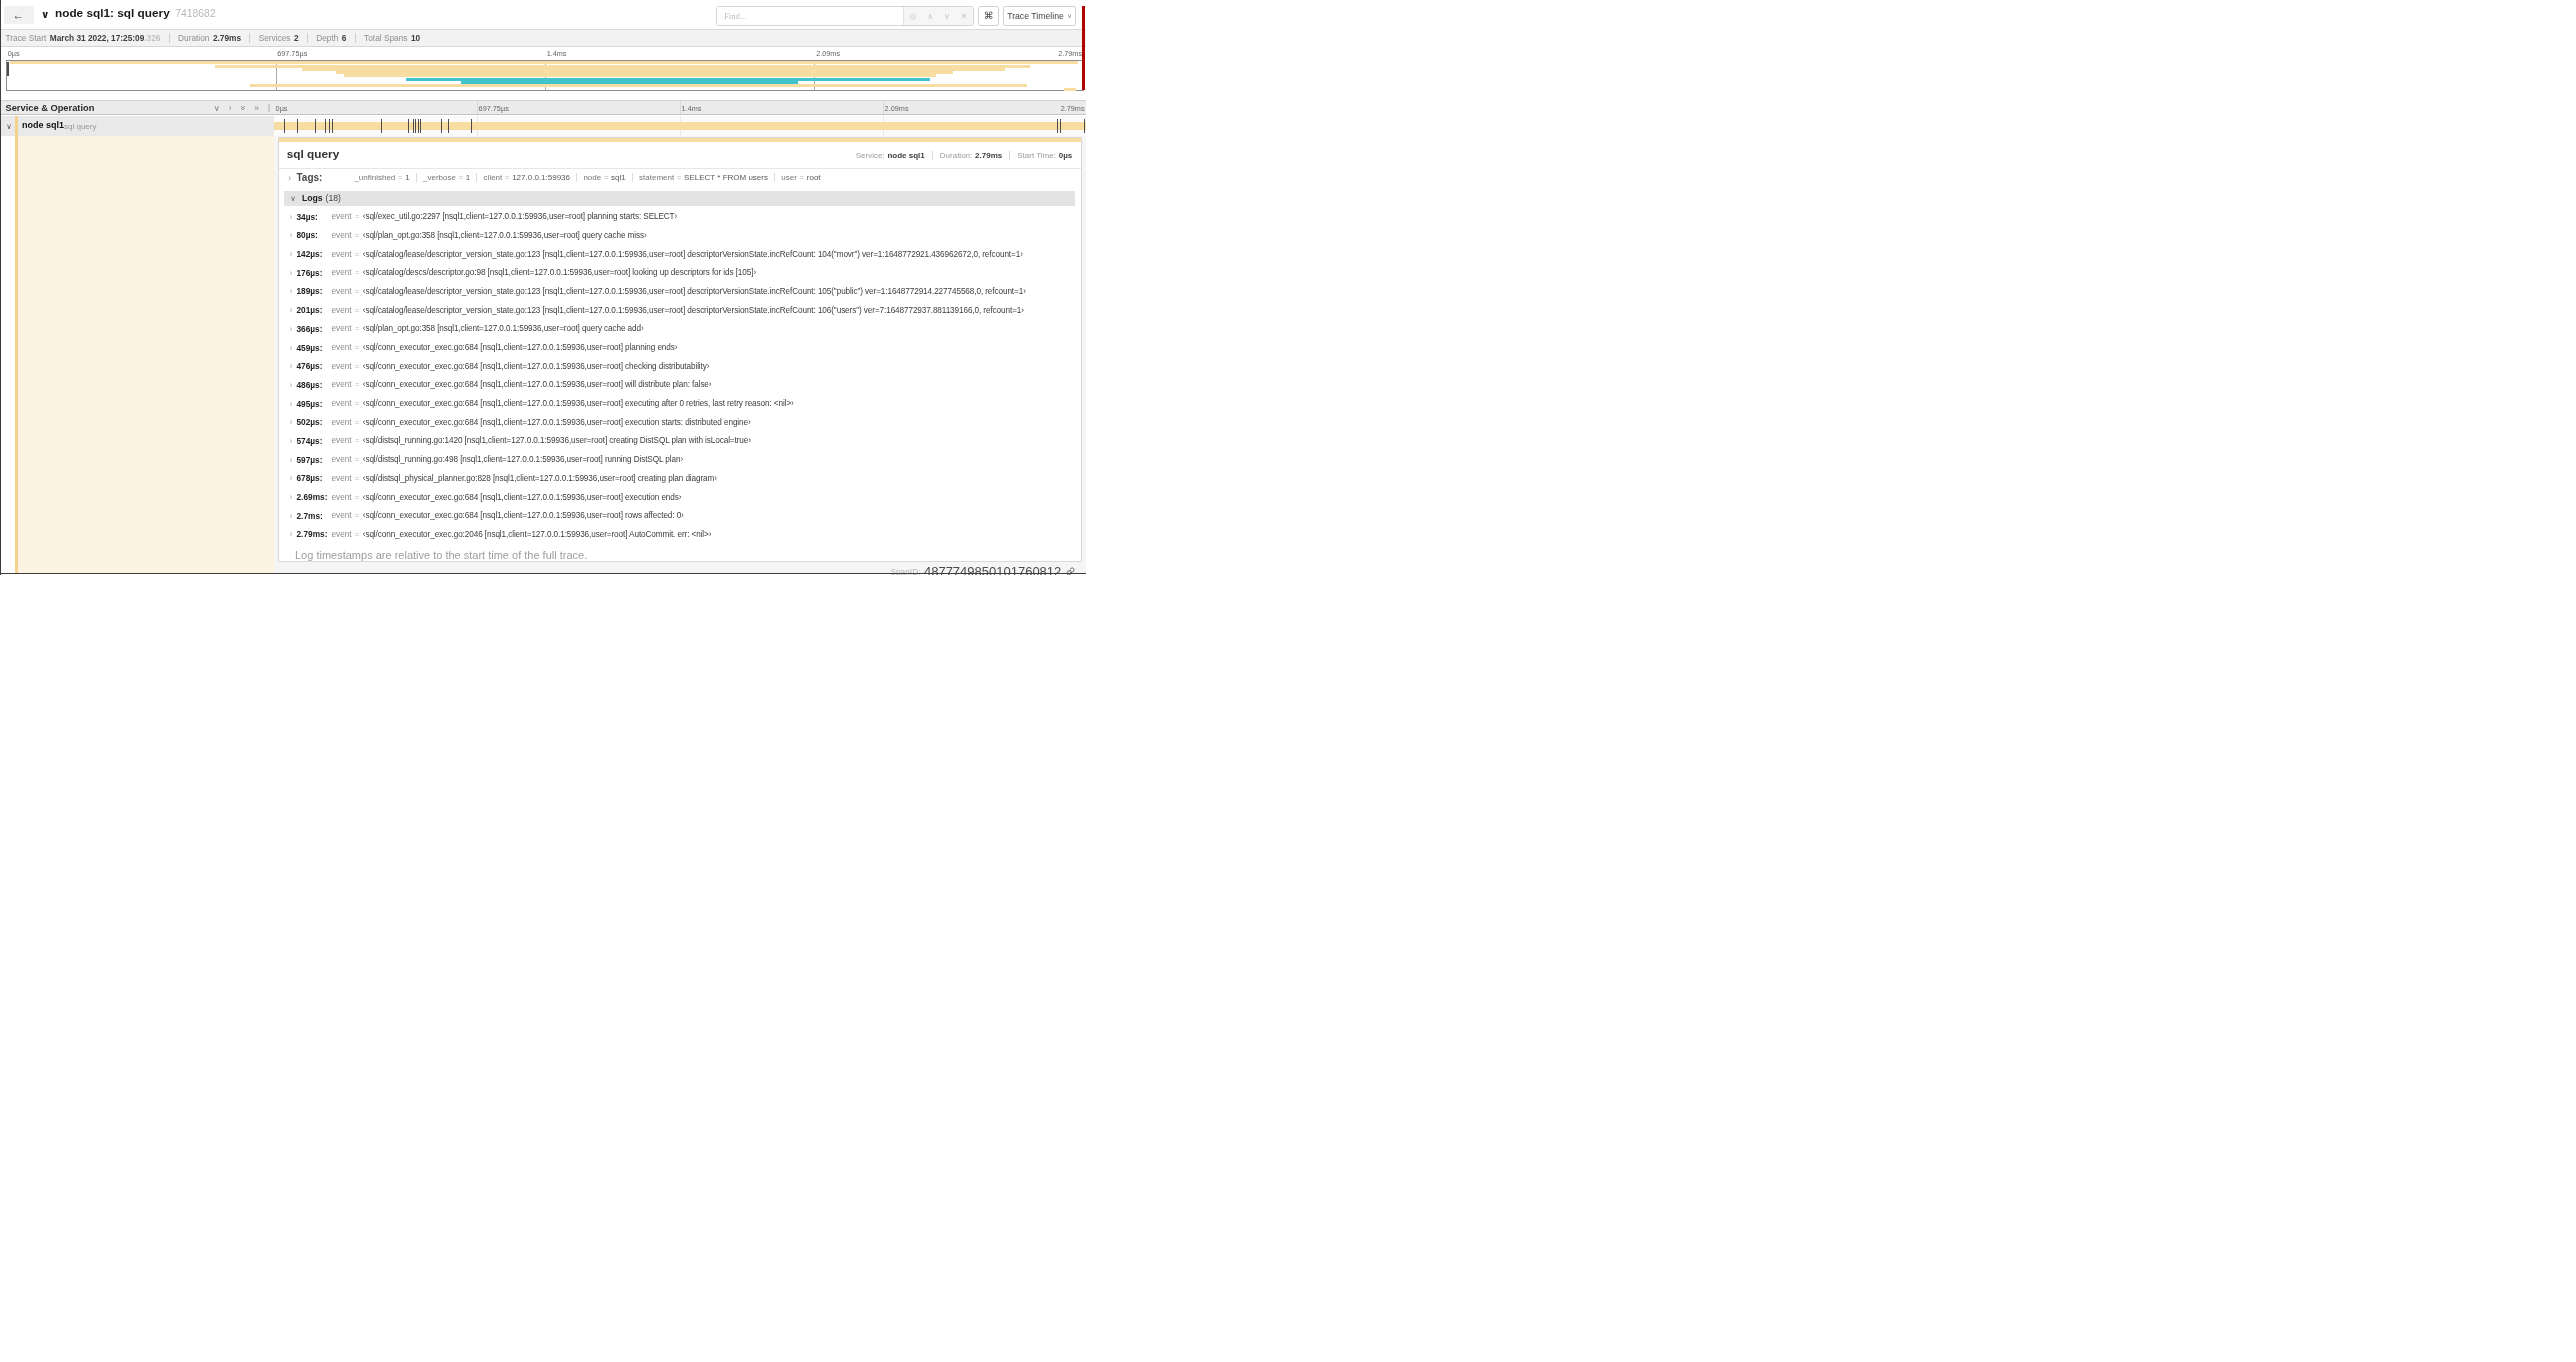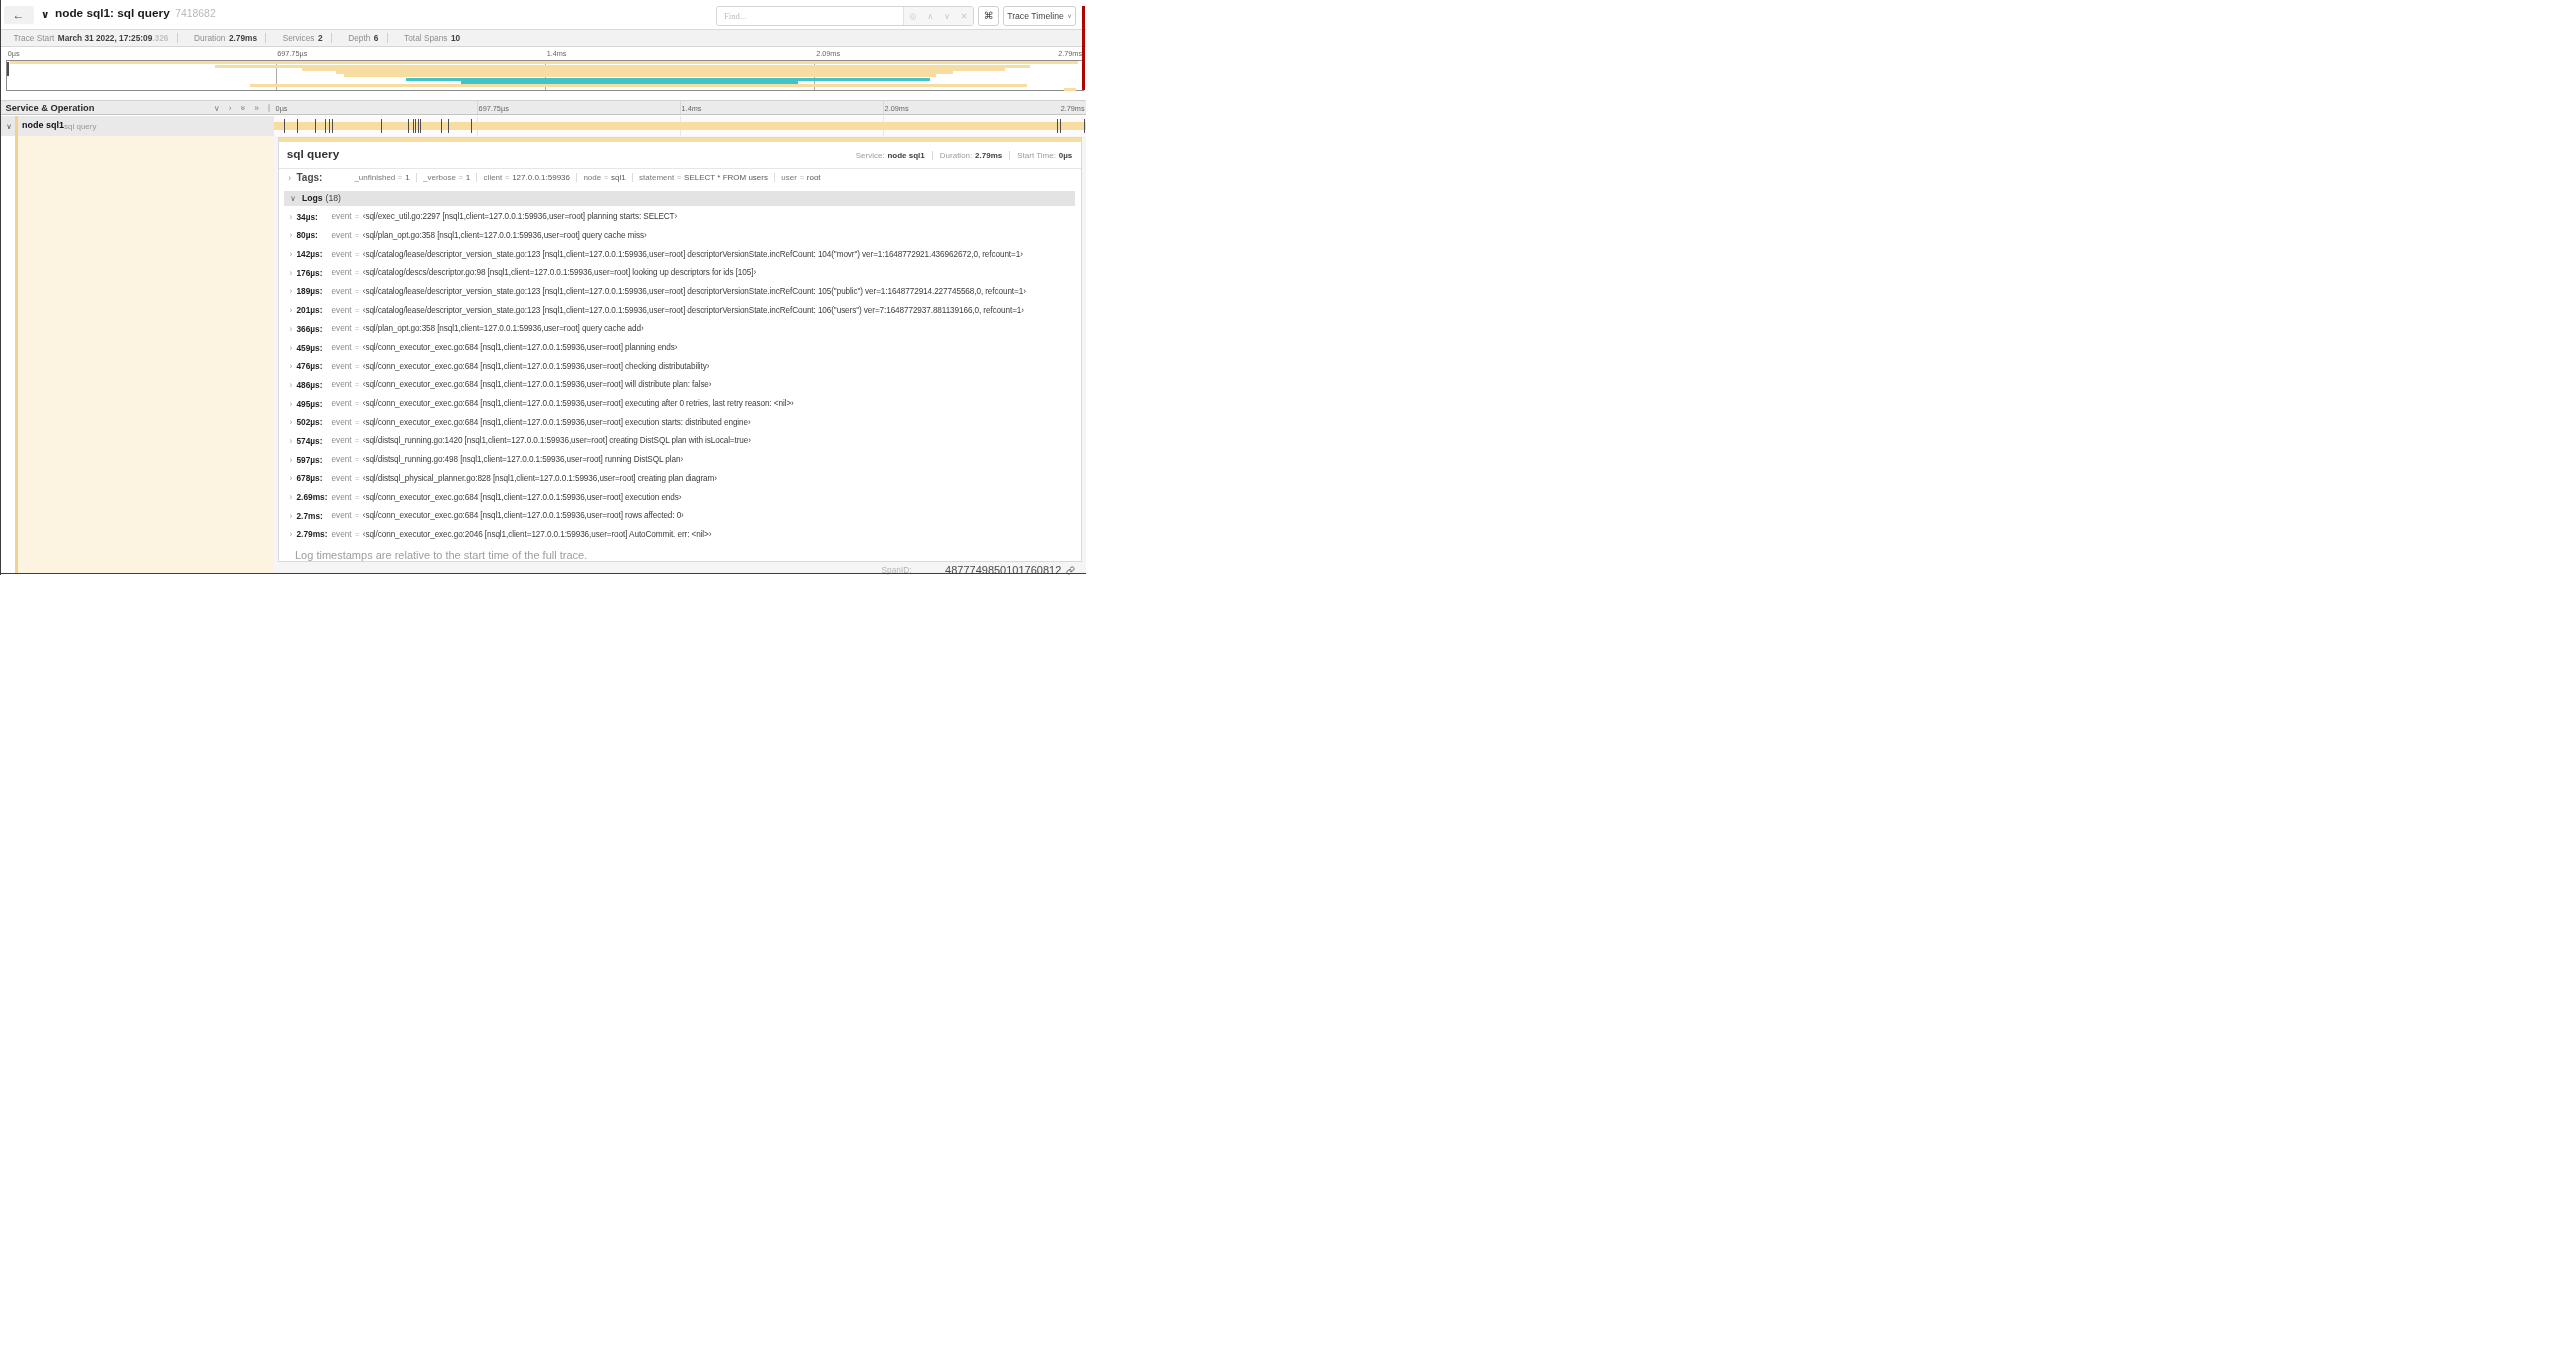--- a/index.html
+++ b/index.html
@@ -27,21 +27,21 @@
   .view-btn{position:absolute;left:1003px;top:5.5px;width:71px;height:18px;border:0.7px solid #cfcfcf;
             border-radius:2.8px;display:flex;align-items:center;justify-content:center;gap:3.5px;
             font-size:8.7px;color:#444;background:#fff;cursor:pointer;white-space:nowrap;}
   .view-btn .vchev{font-size:6.2px;color:#777;}
   
   .stats-bar{position:absolute;left:0;top:29px;width:1086px;height:18px;background:#f2f2f2;
              border-top:0.7px solid #dadada;border-bottom:0.7px solid #d6d6d6;box-sizing:border-box;
              display:flex;align-items:center;padding-left:5.5px;font-size:8.3px;}
   .stat{display:flex;align-items:center;white-space:nowrap;}
   .stat + .stat{border-left:0.7px solid #cfcfcf;margin-left:8.3px;padding-left:8.3px;}
-  .stat-label{color:#8e8e8e;margin-right:3.5px;margin-left:8px;}
+  .stat-label{color:#8e8e8e;margin-right:3.5px;}
   .stat-value{color:#3f3f3f;font-weight:bold;}
   .stat-suffix{color:#c2c2c2;font-weight:bold;}
   
   .mm-ruler{position:absolute;left:5.5px;top:48px;width:1078px;height:11px;background:#fff;font-size:7.3px;color:#666;}
   .mm-ruler .rlabel{position:absolute;bottom:0.7px;white-space:nowrap;}
   
   .minimap{position:absolute;left:5.5px;top:60px;width:1078px;height:30.5px;background:#fff;
            border:0.7px solid #8c8c8c;box-sizing:border-box;cursor:crosshair;}
   .mm-grid{position:absolute;top:0;bottom:0;width:0.7px;background:#aaa;}
   .mm-bar{position:absolute;height:3px;}
@@ -107,21 +107,21 @@
            overflow:hidden;cursor:pointer;}
   .lr-chev{color:#999;font-size:8.3px;width:7px;flex:0 0 7px;}
   .lr-time{font-size:8.3px;color:#1f1f1f;font-weight:bold;width:35px;flex:0 0 35px;}
   .lr-field{font-size:8.2px;color:#8b8b8b;}
   .lr-eq{font-size:7.3px;color:#b5b5b5;margin:0 3.5px;}
   .lr-val{font-size:8.2px;color:#3c3c3c;letter-spacing:-0.1px;}
   .logs-footnote{font-size:11px;color:#9d9d9d;padding:5.5px 0 0 11px;}
   .card-footer-row{position:absolute;left:3.5px;top:428px;width:804px;height:9.7px;}
   .spanid-row{position:absolute;right:7px;top:0;display:flex;align-items:center;font-size:8.3px;white-space:nowrap;}
   .spanid-label{color:#b5b5b5;margin-right:3.5px;}
-  .spanid-value{color:#4a4a4a;font-size:11px;margin-left:30px;}
+  .spanid-value{color:#4a4a4a;font-size:13px;}
   .link-icon{margin-left:4.2px;display:inline-flex;cursor:pointer;}
 </style>
 </head>
 <body>
 
 <div class="app">
 
   <div class="top-header">
     <div class="back-btn">
       <span>←</span>

